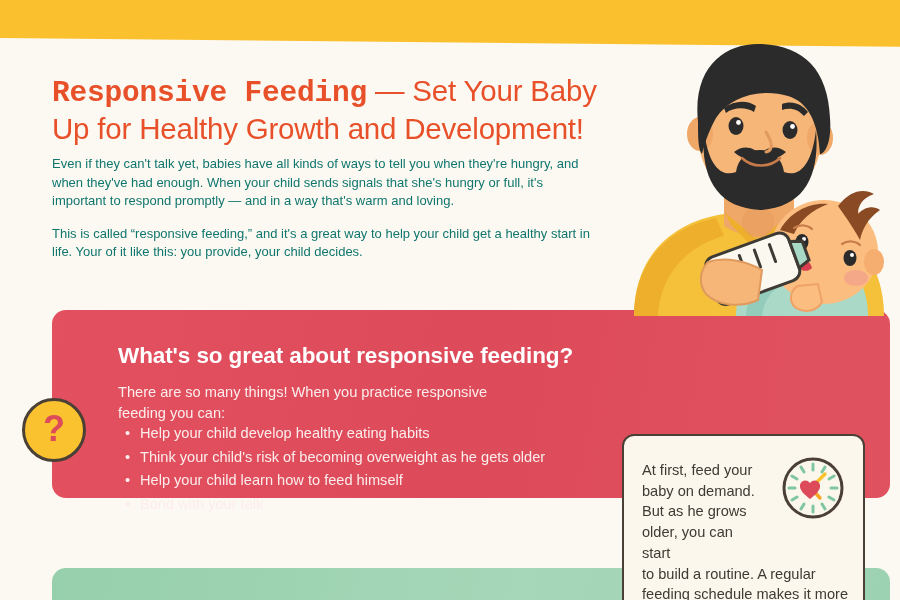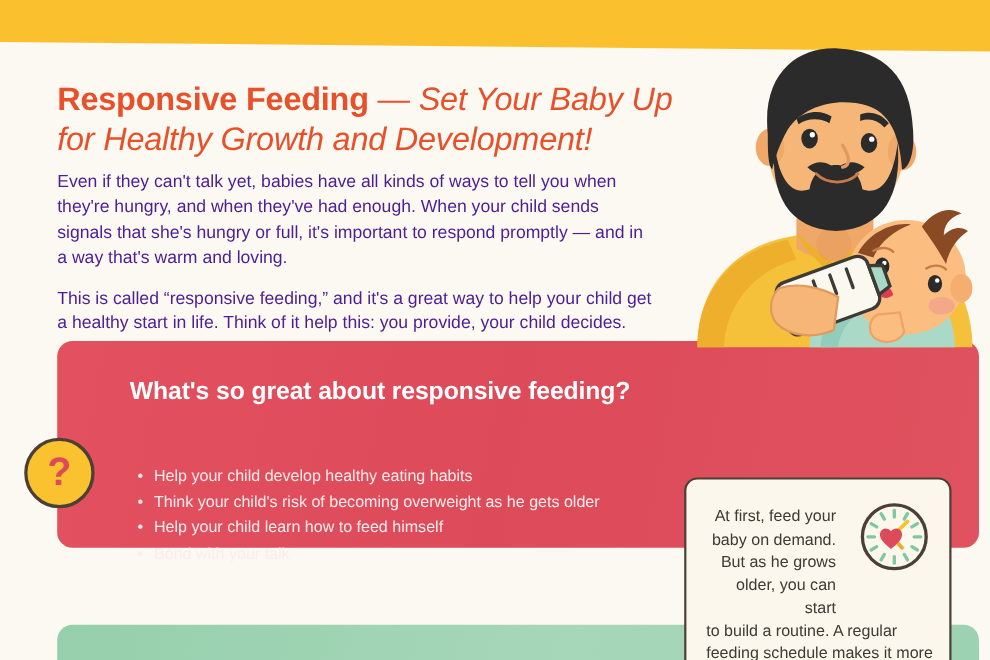--- a/index.html
+++ b/index.html
@@ -40,33 +40,33 @@
   .headline {
     position: absolute;
     left: 52px; top: 73px;
     width: 590px;
     z-index: 4;
     color: #E8502A;
     font-size: 29.5px;
     line-height: 1.23;
     letter-spacing: -0.2px;
   }
-  .headline .strong { font-weight: bold; }
-  .headline .rest { font-weight: normal; font-style: italic; }
+  .headline .strong { font-weight: bold; font-family: Liberation Mono, monospace; }
+  .headline .rest { font-weight: normal; }
 
   
   .intro {
     position: absolute;
     left: 52px; top: 155px;
     width: 545px;
     z-index: 4;
   }
   .intro p {
-    color: #4c1d95;
-    font-size: 16px;
+    color: #0f766e;
+    font-size: 13px;
     line-height: 1.43;
     margin-bottom: 14px;
   }
   .intro p:last-child { margin-bottom: 0; }
 
   
   .red-card {
     position: absolute;
     left: 52px; top: 310px;
     width: 838px; height: 188px;
@@ -159,21 +159,21 @@
   }
   .tip-clock svg { display: block; width: 100%; height: 100%; }
   .tip-text {
     position: absolute;
     left: 18px; top: 24px;
     width: 212px;
     color: #3E3A34;
     font-size: 14.6px;
     line-height: 1.42;
   }
-  .tip-text .narrow { display: block; width: 118px; text-align: right; }
+  .tip-text .narrow { display: block; width: 118px; }
   .tip-text .wide { display: block; width: 212px; }
 </style>
 </head>
 <body>
 
 <div id="page">
 
   <div class="top-band"></div>
 
   <div class="illustration">
@@ -254,25 +254,26 @@
       </g>
     </svg>
   </div>
 
   <h1 class="headline">
     <span class="strong">Responsive Feeding</span><span class="rest"> — Set Your Baby Up for Healthy Growth and Development!</span>
   </h1>
 
   <div class="intro">
     <p>Even if they can't talk yet, babies have all kinds of ways to tell you when they're hungry, and when they've had enough. When your child sends signals that she's hungry or full, it's important to respond promptly — and in a way that's warm and loving.</p>
-    <p>This is called “responsive feeding,” and it's a great way to help your child get a healthy start in life. Think of it help this: you provide, your child decides.</p>
+    <p>This is called “responsive feeding,” and it's a great way to help your child get a healthy start in life. Your of it like this: you provide, your child decides.</p>
   </div>
 
   <section class="red-card">
     <h2 class="card-title">What's so great about responsive feeding?</h2>
+    <p class="card-lead">There are so many things! When you practice responsive feeding you can:</p>
     <ul>
       <li>Help your child develop healthy eating habits</li>
       <li>Think your child's risk of becoming overweight as he gets older</li>
       <li>Help your child learn how to feed himself</li>
       <li>Bond with your talk</li>
     </ul>
   </section>
 
   <div class="q-badge">
     <span>?</span>

